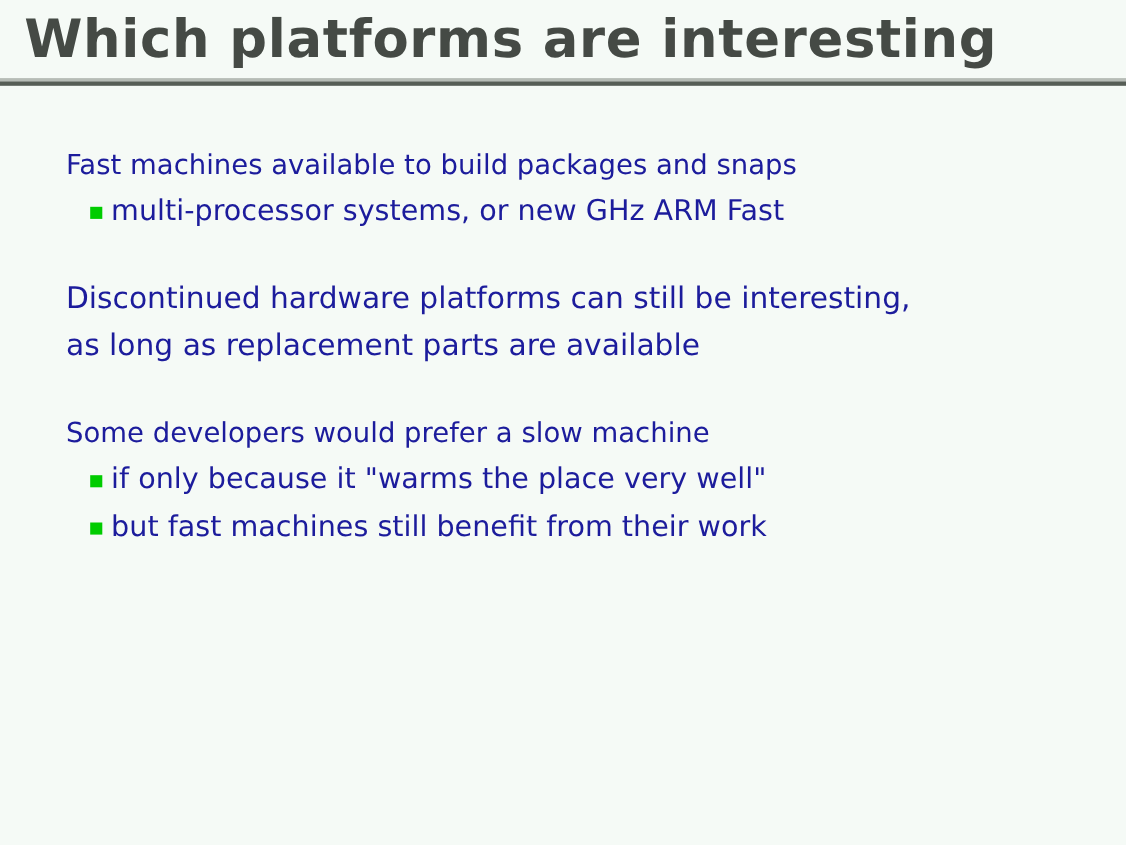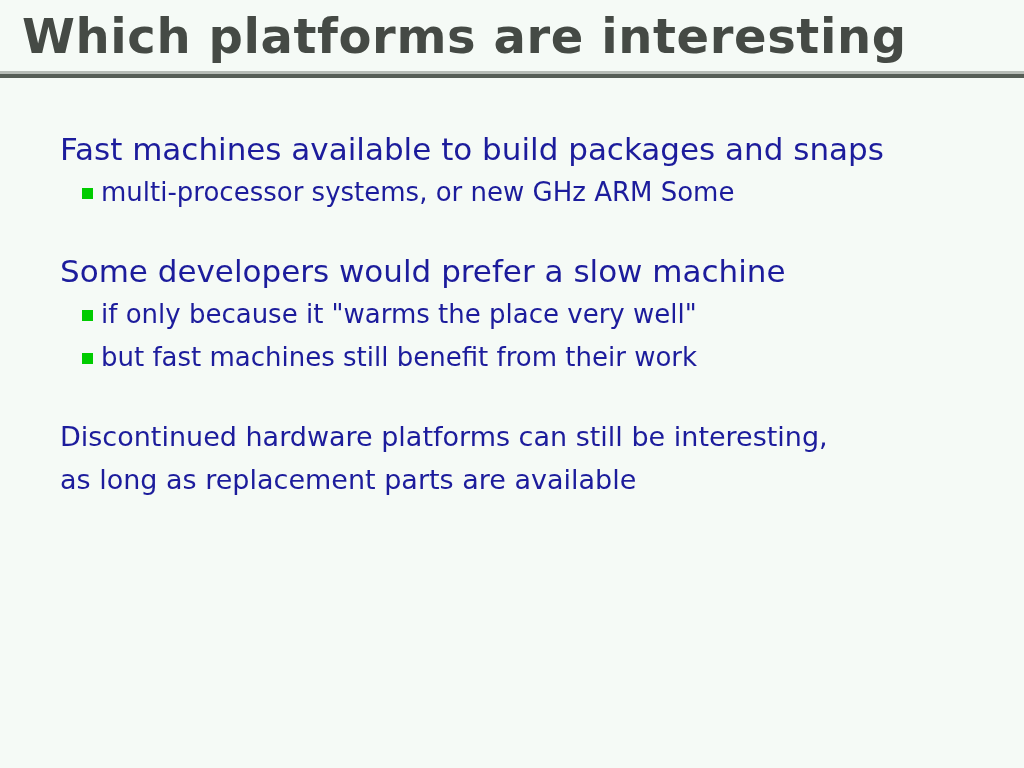--- a/index.html
+++ b/index.html
@@ -57,21 +57,21 @@
 
   .content-block {
     margin: 0 0 36px 0;
   }
   .content-block:last-child {
     margin-bottom: 0;
   }
 
   .lead-line {
     margin-left: 60px;
-    font-size: 31px;
+    font-size: 25px;
     line-height: 43px;
     color: #1c1c9c;
     white-space: nowrap;
   }
 
   .bullet-line {
     margin-left: 82px;
     font-size: 26px;
     line-height: 43px;
     color: #1c1c9c;
@@ -112,34 +112,34 @@
   <div class="rule-light"></div>
   <div class="rule-dark"></div>
 </div>
 
 <div id="slide-body">
 
   <div class="content-block">
     <div class="lead-line">Fast machines available to build packages and snaps</div>
     <div class="bullet-line">
       <span class="bullet-marker"></span>
-      <span class="bullet-text">multi-processor systems, or new GHz ARM Some</span>
+      <span class="bullet-text">multi-processor systems, or new GHz ARM Fast</span>
     </div>
+  </div>
+
+  <div class="content-block">
+    <div class="para-line">Discontinued hardware platforms can still be interesting,</div>
+    <div class="para-line">as long as replacement parts are available</div>
   </div>
 
   <div class="content-block">
     <div class="lead-line">Some developers would prefer a slow machine</div>
     <div class="bullet-line">
       <span class="bullet-marker"></span>
       <span class="bullet-text">if only because it "warms the place very well"</span>
     </div>
     <div class="bullet-line">
       <span class="bullet-marker"></span>
       <span class="bullet-text">but fast machines still benefit from their work</span>
     </div>
   </div>
 
-  <div class="content-block">
-    <div class="para-line">Discontinued hardware platforms can still be interesting,</div>
-    <div class="para-line">as long as replacement parts are available</div>
-  </div>
-
 </div>
 
 </body></html>

